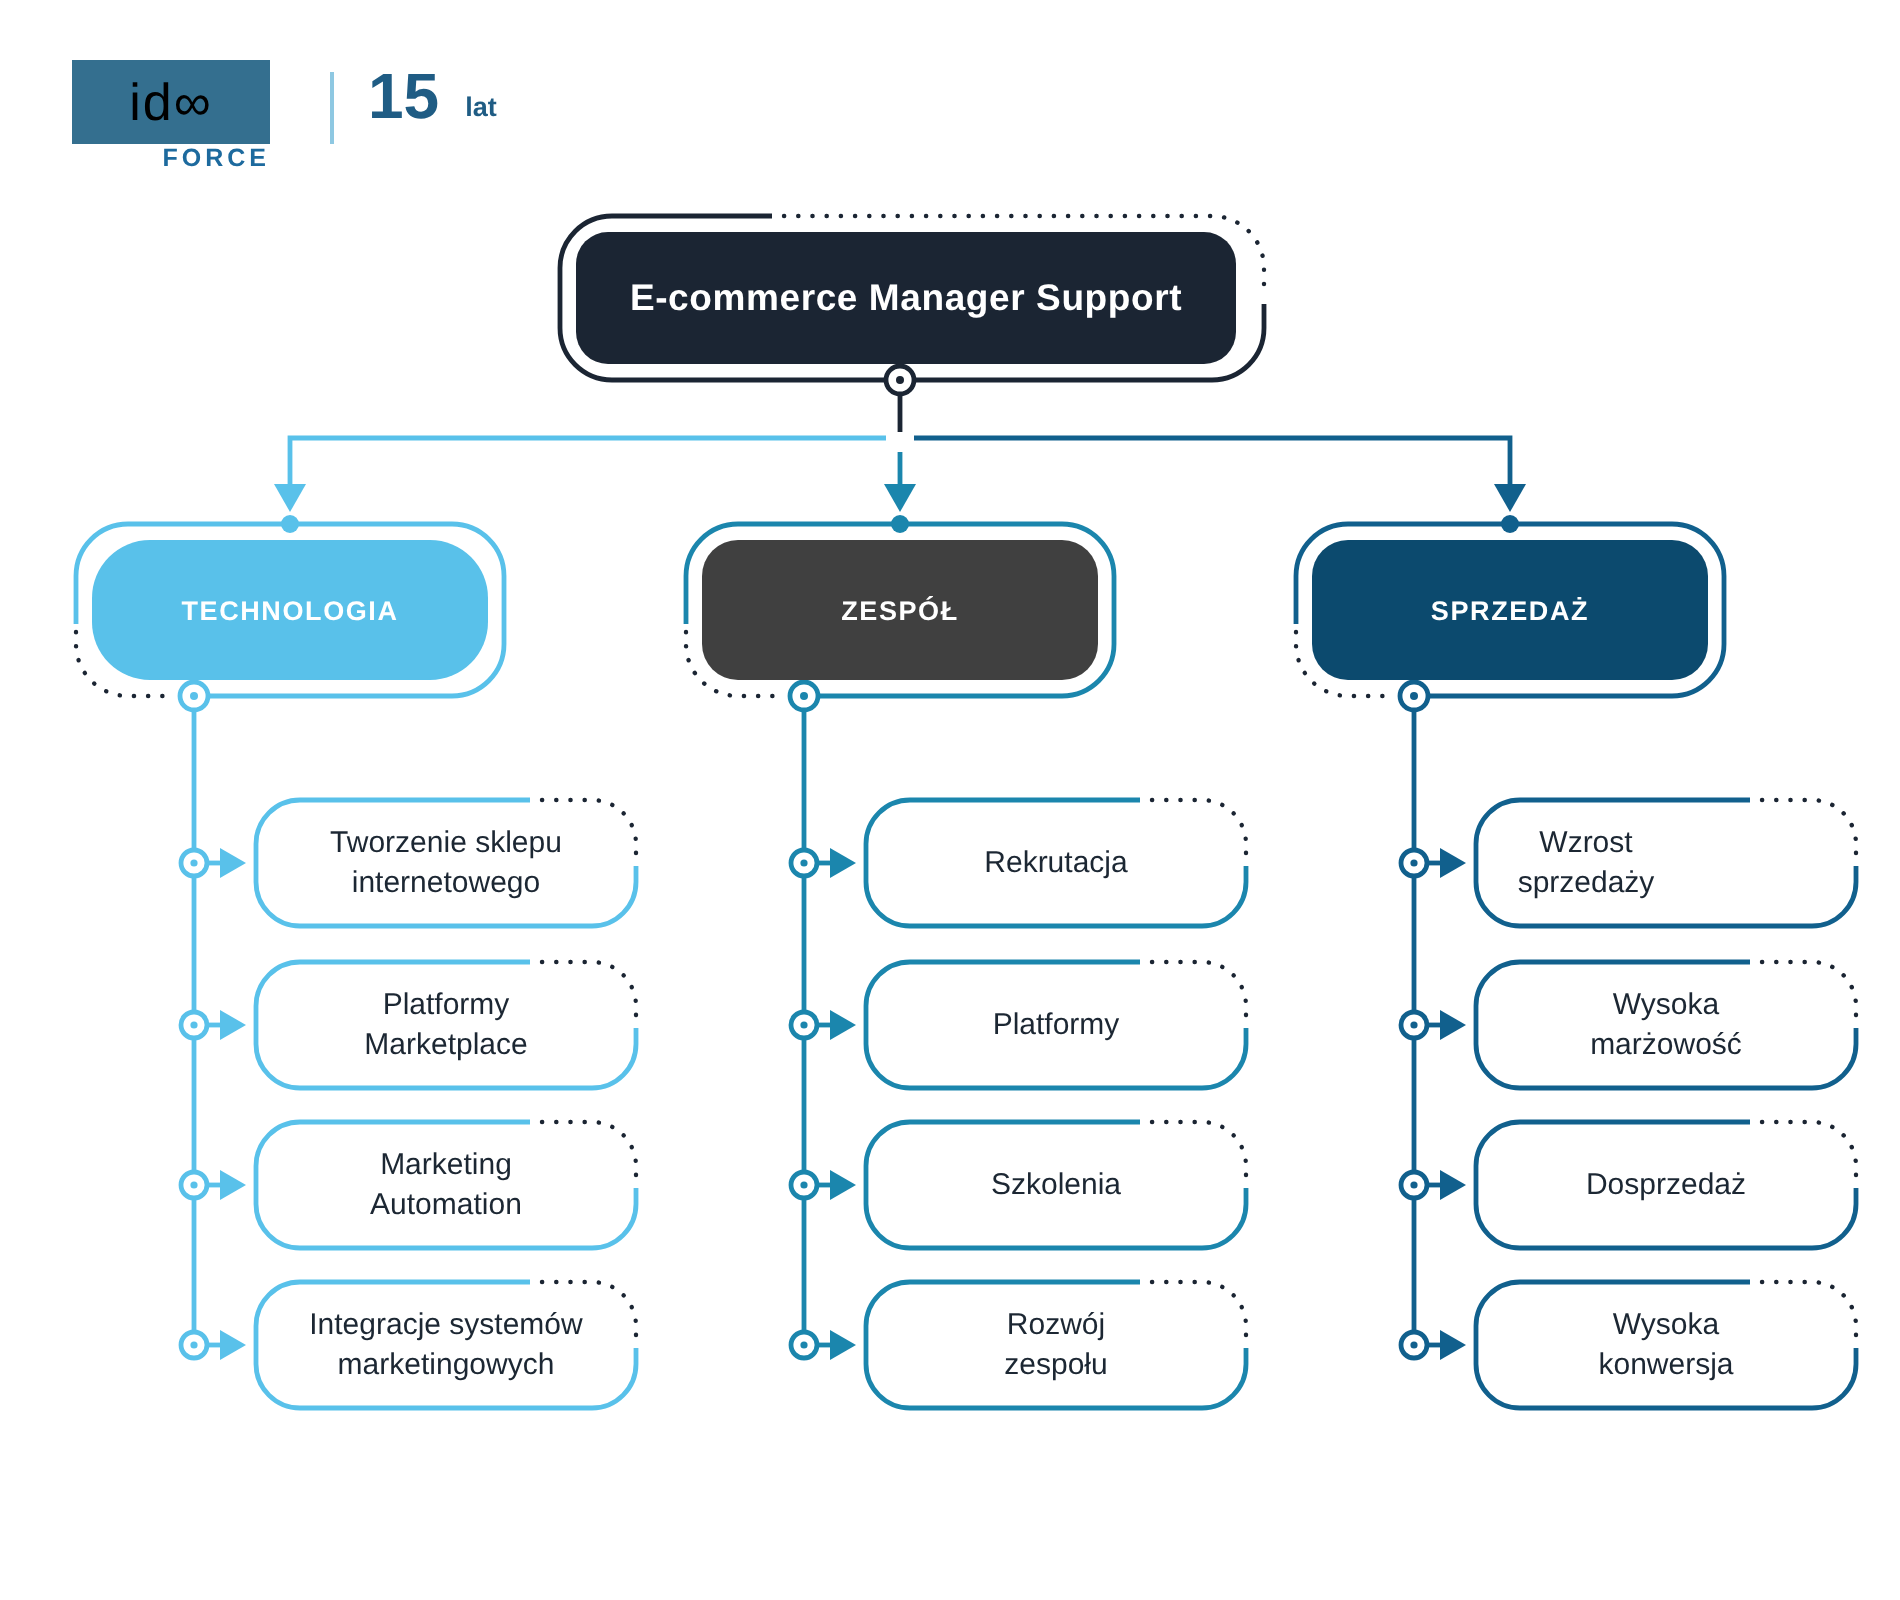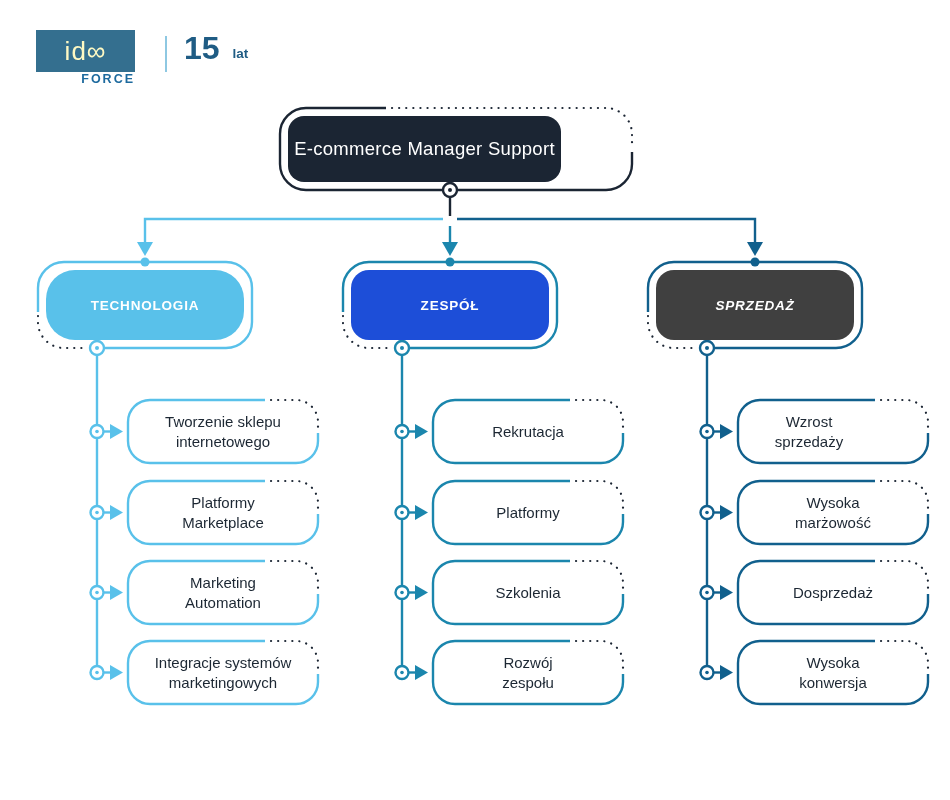--- a/index.html
+++ b/index.html
@@ -4,35 +4,35 @@
 <style>
   html,body{margin:0;padding:0;background:#fff;}
   .stage{position:relative;width:950px;height:800px;background:#ffffff;overflow:hidden;
          font-family:"Liberation Sans", sans-serif;}
   svg{position:absolute;left:0;top:0;}
   svg .stroke{fill:none;stroke-width:2.4px;}
   svg .dotted{fill:none;stroke-width:2.2px;stroke-dasharray:0.1 7;stroke-linecap:round;}
 
   
   .logo-box{position:absolute;left:36px;top:30px;width:99px;height:42px;
-            background:var(--logo-box,#346f8f);color:#fef9c3;display:flex;align-items:center;
+            background:var(--logo-box,#346f8f);color:#000000;display:flex;align-items:center;
             justify-content:center;font-size:26px;font-weight:500;letter-spacing:1px;}
   .logo-word{position:absolute;left:36px;top:72px;width:99px;text-align:right;
              font-weight:bold;font-size:12.5px;letter-spacing:2px;color:var(--logo-word,#1d6a9e);}
   .brand-divider{position:absolute;left:165px;top:36px;width:2px;height:36px;
              background:var(--divider,#8ec8e2);}
   .anniversary{position:absolute;left:184px;top:32px;display:flex;align-items:flex-end;
              color:var(--anniv,#1f5c84);}
   .anniversary .years{font-size:32px;font-weight:bold;line-height:1;}
   .anniversary .unit{font-size:13.5px;font-weight:bold;padding-bottom:3px;margin-left:13px;}
 
   
-  .root-node{position:absolute;left:288px;top:116px;width:273px;height:66px;border-radius:16px;
+  .root-node{position:absolute;left:288px;top:116px;width:330px;height:66px;border-radius:16px;
              background:var(--navy,#1b2533);color:#fff;display:flex;align-items:center;
-             justify-content:center;font-size:18.5px;font-weight:normal;letter-spacing:0.3px;}
+             justify-content:center;font-size:18.5px;font-weight:bold;letter-spacing:0.3px;}
   .category-box{position:absolute;top:270px;width:198px;height:70px;border-radius:18px;
              color:#fff;display:flex;align-items:center;justify-content:center;
              font-size:13.5px;font-weight:bold;letter-spacing:0.8px;}
   .item-box{position:absolute;width:174px;height:57px;display:flex;flex-direction:column;
              align-items:center;justify-content:center;text-align:center;
              font-size:15px;line-height:1.27;color:var(--item-text,#1c2733);}
   .item-box span{white-space:nowrap;}
 </style>
 </head>
 <body>
@@ -183,35 +183,35 @@
       <div class="item-box" style="left: 441px; top: 484px;">
         <span>Platformy</span>
       </div>
       <div class="item-box" style="left: 441px; top: 564px;">
         <span>Szkolenia</span>
       </div>
       <div class="item-box" style="left: 441px; top: 644px;">
         <span>Rozwój</span>
         <span>zespołu</span>
       </div>
-      <div class="category-box" style="left: 351px; background: #1d4ed8;">
+      <div class="category-box" style="left: 351px; background: #404040;">
         <span>ZESPÓŁ</span>
       </div>
-      <div class="item-box" style="left: 722px; top: 403px; text-align: center;">
+      <div class="item-box" style="left: 706px; top: 403px; text-align: center;">
         <span>Wzrost</span>
         <span>sprzedaży</span>
       </div>
       <div class="item-box" style="left: 746px; top: 484px;">
         <span>Wysoka</span>
         <span>marżowość</span>
       </div>
       <div class="item-box" style="left: 746px; top: 564px;">
         <span>Dosprzedaż</span>
       </div>
       <div class="item-box" style="left: 746px; top: 644px;">
         <span>Wysoka</span>
         <span>konwersja</span>
       </div>
-      <div class="category-box" style="left: 656px; background: #404040; font-style: italic;">
+      <div class="category-box" style="left: 656px; background: #0c4a6e;">
         <span>SPRZEDAŻ</span>
       </div>
     </div>
 </div>
 
 </body></html>

